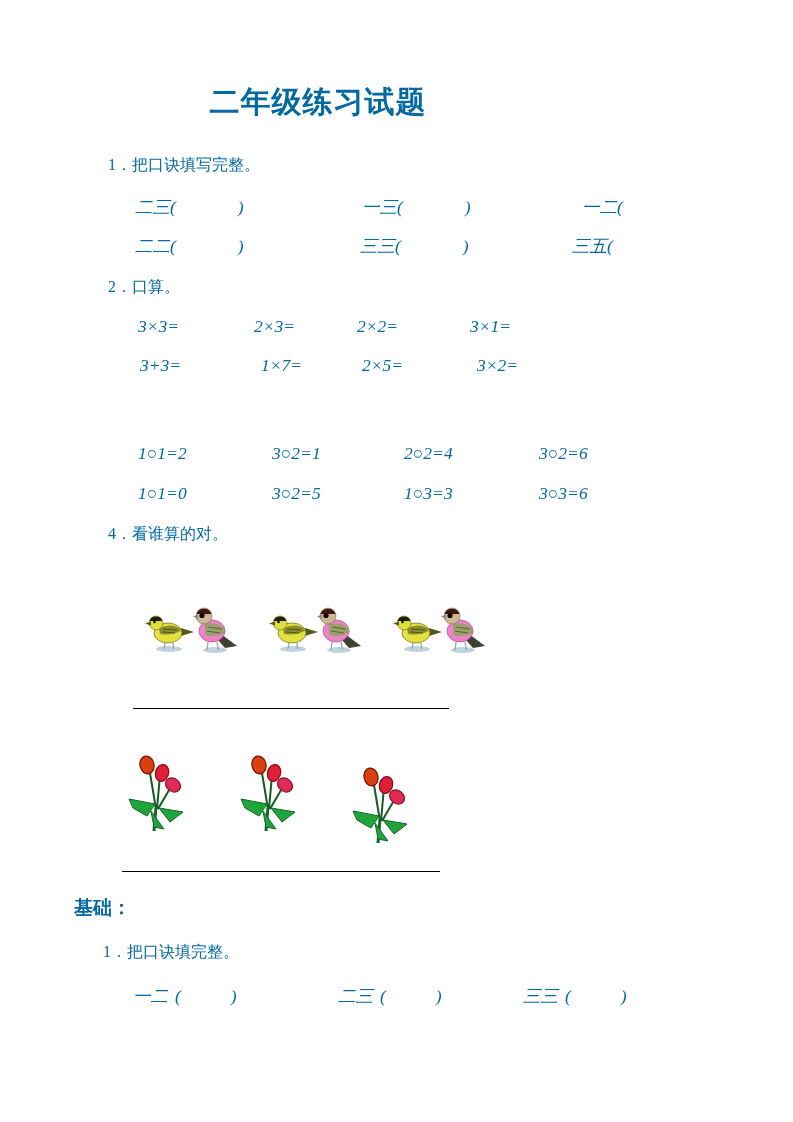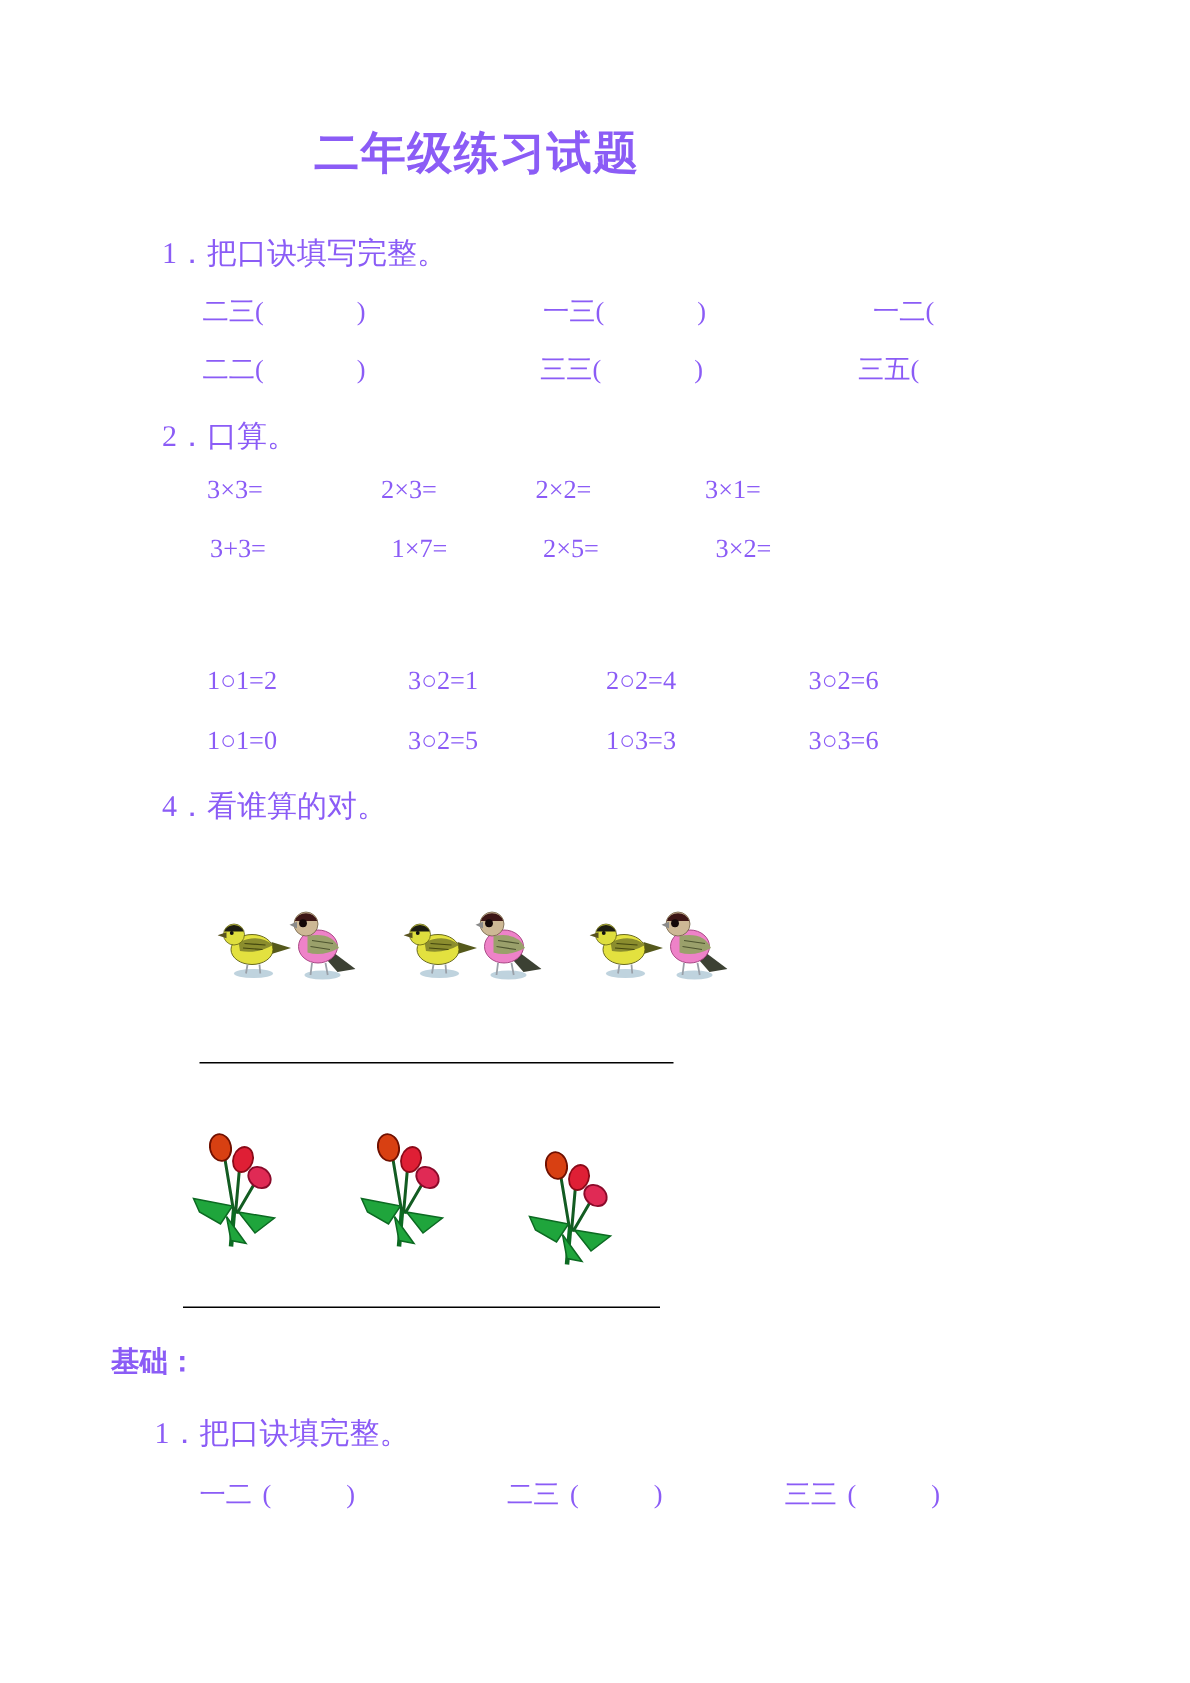--- a/index.html
+++ b/index.html
@@ -1,28 +1,28 @@
 <!DOCTYPE html>
 <html><head>
 <meta charset="utf-8">
 <style>
   html,body{margin:0;padding:0;background:#ffffff;}
   .page{
     position:relative;width:636px;height:1122px;background:#ffffff;
-    color:#8b5cf6;overflow:hidden;
+    color:#0369a1;overflow:hidden;
     font-family:"Liberation Serif","DejaVu Serif","DejaVu Sans",serif;
   }
   .abs{position:absolute;white-space:nowrap;}
   .title{
     position:absolute;top:82px;left:0;width:100%;text-align:center;
     font-family:"Liberation Sans","DejaVu Sans",sans-serif;
     font-weight:bold;font-size:30px;letter-spacing:1px;
   }
-  .h{font-size:20px;}
-  .cell{font-size:17.5px;}
+  .h{font-size:16px;}
+  .cell{font-size:17.5px;font-style:italic;}
   .gap64{display:inline-block;width:62px;}
   .gap50{display:inline-block;width:50px;}
   .sp6{display:inline-block;width:7px;}
   .paren{font-size:17.5px;}
   .answer-line{position:absolute;height:0;border-top:1.6px solid #000;}
   .bird-row{position:absolute;display:flex;}
   .flower-row{position:absolute;display:flex;}
   .bold-hei{
     font-family:Liberation Mono, monospace;
     font-weight:bold;font-size:19px;

